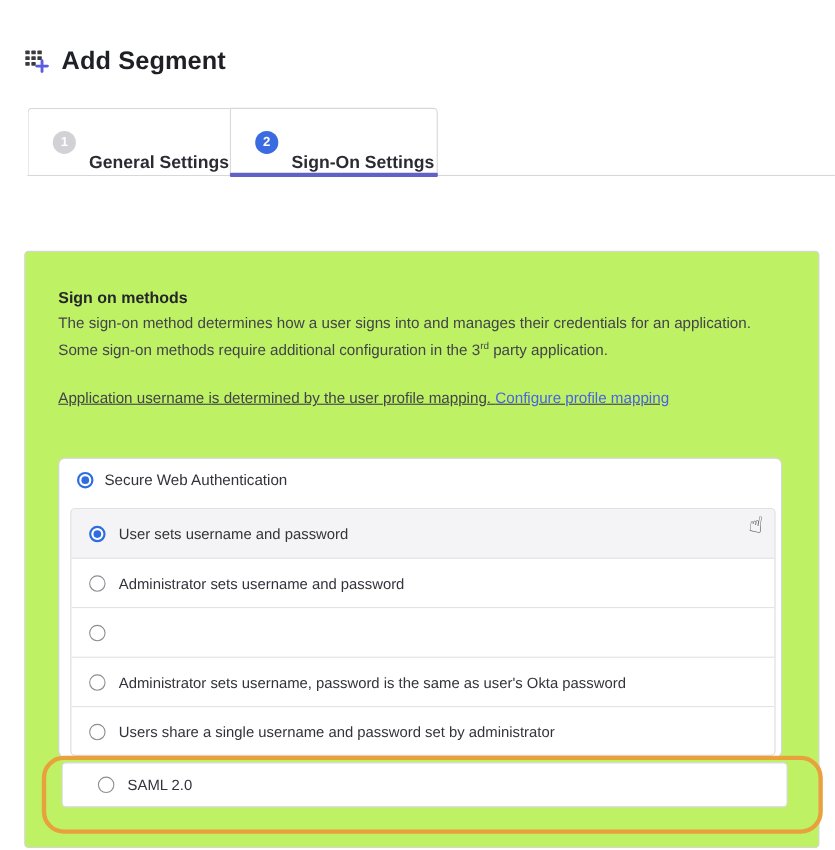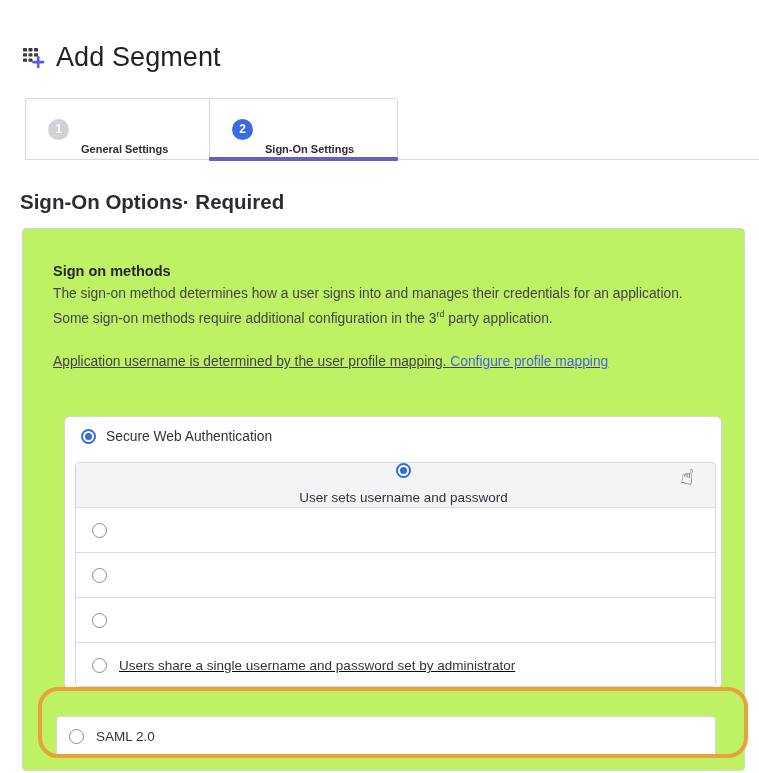--- a/index.html
+++ b/index.html
@@ -2,35 +2,35 @@
 <html><head>
 <meta charset="utf-8">
 <style>
   * { margin: 0; padding: 0; box-sizing: border-box; }
   html, body { width: 759px; height: 773px; background: #ffffff; overflow: hidden;
     font-family: "Liberation Sans", "DejaVu Sans", sans-serif; }
   .stage { position: relative; width: 759px; height: 773px; background: #fff; }
 
   
   .header { position: absolute; left: 22px; top: 42px; display: flex; align-items: center; gap: 9px; }
-  .header h1 { font-size: 27px; font-weight: 400; color: #1f2026; letter-spacing: 0.1px; }
+  .header h1 { font-size: 23px; font-weight: 700; color: #1f2026; letter-spacing: 0.1px; }
   .seg-icon { width: 25px; height: 25px; display: block; }
 
   
   .tabbar { position: absolute; left: 0; top: 98px; width: 759px; height: 62px; }
   .tabbar .baseline { position: absolute; left: 25px; right: 0; bottom: 0; height: 1px; background: #d8d8dc; }
   .tab { position: absolute; top: 0; height: 62px; background: #fff; border: 1px solid #d8d8dc;
     display: flex; align-items: center; gap: 12px; padding-left: 22px; cursor: pointer; }
   .tab.first { left: 25px; width: 184px; border-right: none; border-top-left-radius: 4px; }
   .tab.second { left: 209px; width: 189px; border-top-right-radius: 4px; }
   .tab .step { width: 21px; height: 21px; border-radius: 50%; color: #fff; font-size: 12px; font-weight: 700;
     display: flex; align-items: center; justify-content: center; flex: 0 0 auto; }
   .tab.inactive .step { background: #d2d2d6; }
   .tab.active .step { background: #3a6be0; }
-  .tab .lbl { font-size: 11px; font-weight: 700; color: #2b2c33; margin-top: 40px; }
+  .tab .lbl { font-size: 16px; font-weight: 700; color: #2b2c33; margin-top: 40px; }
   .tab.active::after { content: ""; position: absolute; left: -1px; right: -1px; bottom: -2px; height: 4px;
     background: #6262c5; border-radius: 1px; }
 
   
   .section-heading { position: absolute; left: 20px; top: 190px; font-size: 20.5px; font-weight: 700; color: #2b2b33; }
 
   
   .panel { position: absolute; left: 22px; top: 228px; width: 723px; height: 543px;
     background: #bef264; border: 1px solid #d5d5d9; border-radius: 4px; }
 
@@ -41,37 +41,37 @@
   .para.p2 { top: 120px; text-decoration: underline; }
   .para sup { font-size: 9px; vertical-align: super; line-height: 0; }
   .link { color: #4a63e0; text-decoration: none; cursor: pointer; }
 
   
   .radio { width: 15px; height: 15px; border-radius: 50%; border: 1.5px solid #8d8d94; background: #fff; flex: 0 0 auto; }
   .radio.selected { border: 2px solid #2f6ce0; display: flex; align-items: center; justify-content: center; }
   .radio.selected::after { content: ""; width: 7px; height: 7px; border-radius: 50%; background: #2f6ce0; }
 
   
-  .swa-box { position: absolute; left: 41px; top: 187px; width: 658px; height: 273px;
+  .swa-box { position: absolute; left: 30px; top: 187px; width: 658px; height: 273px;
     border: 1px solid #d4d4d9; border-radius: 6px; background: #fff; text-align: center; }
   .swa-head { position: absolute; left: 16px; top: 12px; display: flex; align-items: center; gap: 10px; cursor: pointer; }
   .swa-head .lbl { font-size: 13.8px; color: #33343b; }
 
   .sub-box { position: absolute; left: 10px; top: 45px; width: 641px; height: 225px;
     border: 1px solid #d8d8dc; border-radius: 4px; background: #fff; overflow: hidden; }
   .opt-row { height: 45px; display: flex; align-items: center; gap: 12px; padding-left: 16px;
     border-bottom: 1px solid #dcdce0; background: #fff; cursor: pointer; }
-  .opt-row:last-child { border-bottom: none; text-decoration: underline; }
-  .opt-row.selected { background: #f4f4f6; flex-direction: column; }
+  .opt-row:last-child { border-bottom: none; }
+  .opt-row.selected { background: #f4f4f6; }
   .opt-row .lbl { font-size: 13.5px; color: #33343b; }
 
   
-  .saml-row { position: absolute; left: 33px; top: 487px; width: 660px; height: 41px;
+  .saml-row { position: absolute; left: 33px; top: 464px; width: 660px; height: 41px;
     border: 1px solid #d8d8dc; border-radius: 4px; background: #fff;
-    display: flex; align-items: center; gap: 12px; padding-left: 12px; cursor: pointer; }
+    display: flex; align-items: center; gap: 12px; padding-left: 32px; cursor: pointer; }
   .saml-row .lbl { font-size: 13.5px; color: #33343b; }
 
   
   .highlight-ring { position: absolute; left: 38px; top: 687px; width: 710px; height: 71px;
     border: 4px solid #e9a23b; border-radius: 20px; pointer-events: none; }
 
   
   .hand-cursor { position: absolute; left: 681px; top: 465px; font-size: 21px; color: #3c3c40;
     font-family: "DejaVu Sans", sans-serif; transform: rotate(8deg); pointer-events: none; }
 </style>
@@ -105,21 +105,20 @@
     <div class="tab first inactive">
       <span class="step">1</span>
       <span class="lbl">General Settings</span>
     </div>
     <div class="tab second active">
       <span class="step">2</span>
       <span class="lbl">Sign-On Settings</span>
     </div>
   </div>
 
-  <div class="section-heading">Sign-On Options· Required</div>
 
   <div class="panel">
     <div class="subheading">Sign on methods</div>
 
     <p class="para p1"><span>The sign-on method determines how a user signs into and manages their credentials for an application. Some sign-on methods require additional configuration in the 3</span><sup>rd</sup><span> party application.</span></p>
 
     <p class="para p2"><span>Application username is determined by the user profile mapping. </span><a class="link">Configure profile mapping</a></p>
 
     <div class="swa-box">
       <div class="swa-head">
@@ -127,26 +126,28 @@
         <span class="lbl">Secure Web Authentication</span>
       </div>
 
       <div class="sub-box">
         <div class="opt-row selected">
           <span class="radio selected"></span>
           <span class="lbl">User sets username and password</span>
         </div>
         <div class="opt-row">
           <span class="radio"></span>
+          <span class="lbl">Administrator sets username and password</span>
         </div>
         <div class="opt-row">
           <span class="radio"></span>
         </div>
         <div class="opt-row">
           <span class="radio"></span>
+          <span class="lbl">Administrator sets username, password is the same as user's Okta password</span>
         </div>
         <div class="opt-row">
           <span class="radio"></span>
           <span class="lbl">Users share a single username and password set by administrator</span>
         </div>
       </div>
     </div>
 
     <div class="saml-row">
       <span class="radio"></span>

